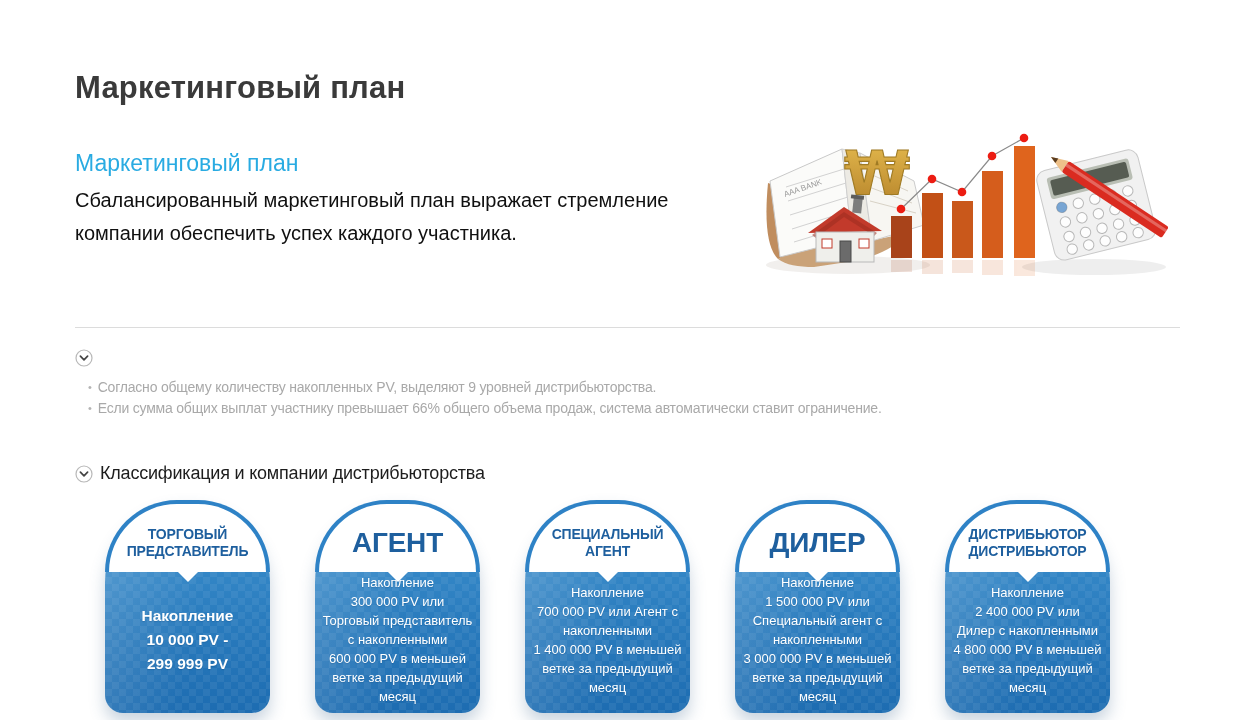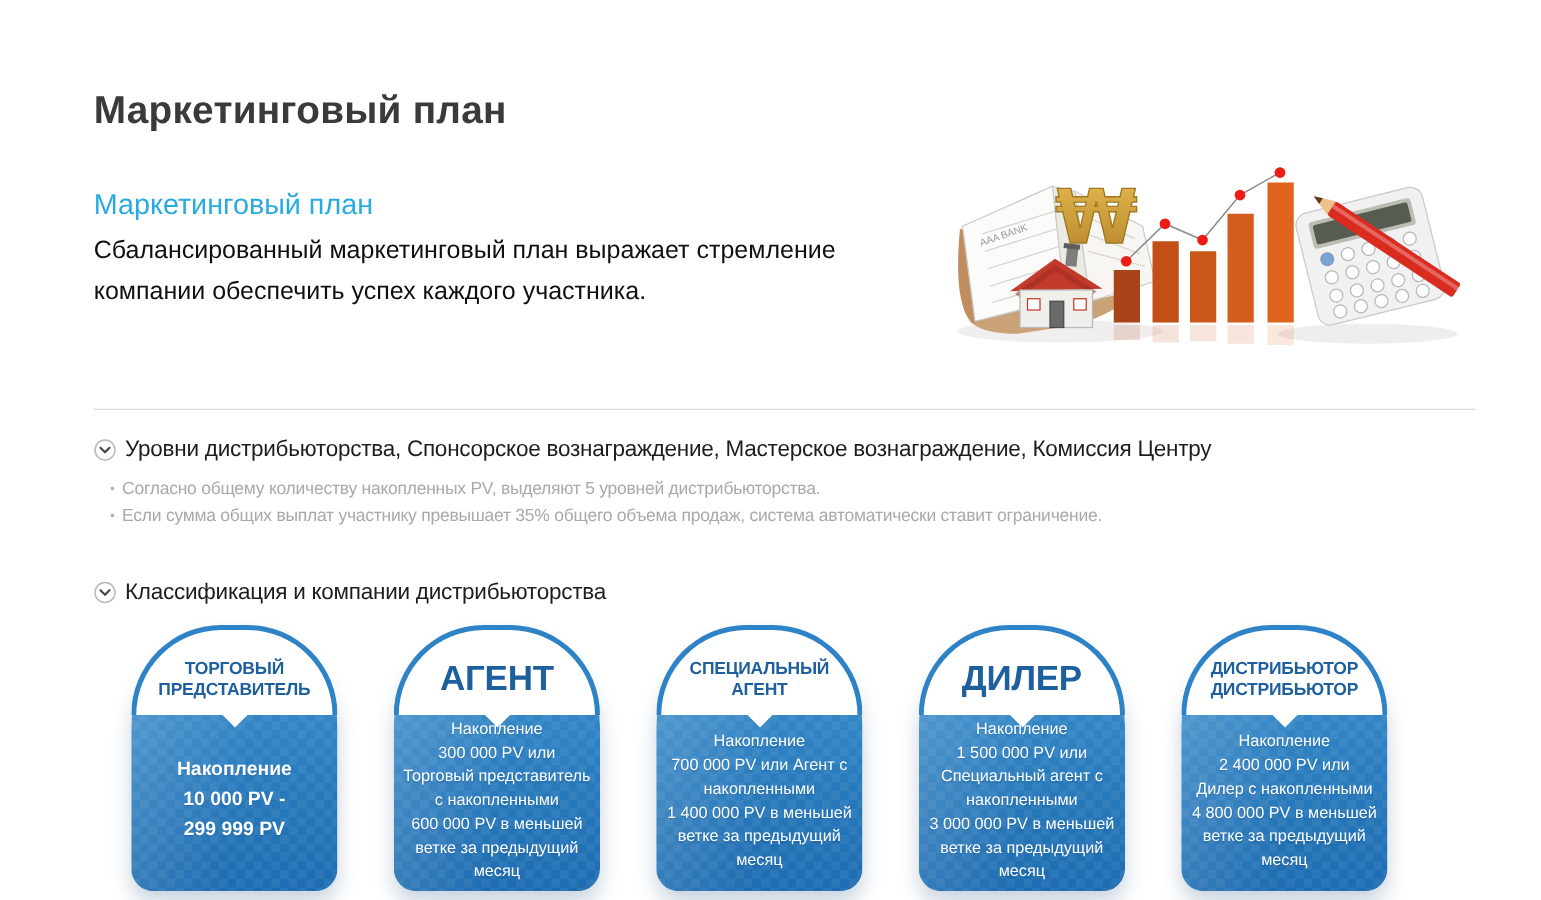--- a/index.html
+++ b/index.html
@@ -172,27 +172,26 @@
   <div class="divider"></div>
 
   <section class="section section-levels">
     <div class="sec-head">
       <span class="chev">
         <svg width="18" height="18" viewBox="0 0 18 18">
           <circle cx="9" cy="9" r="8" fill="#ffffff" stroke="#b8b8b8" stroke-width="1.2"></circle>
           <polyline points="5.4,7.2 9,10.8 12.6,7.2" fill="none" stroke="#444444" stroke-width="1.7" stroke-linecap="round" stroke-linejoin="round"></polyline>
         </svg>
       </span>
-      <h3>Уровни дистрибьюторства, Спонсорское вознаграждение, Мастерское вознаграждение, Комиссия Центру</h3>
     </div>
     <ul class="bullet-list">
 
-        <li>Согласно общему количеству накопленных PV, выделяют 5 уровней дистрибьюторства.</li>
-
-        <li>Если сумма общих выплат участнику превышает 35% общего объема продаж, система автоматически ставит ограничение.</li>
+        <li>Согласно общему количеству накопленных PV, выделяют 9 уровней дистрибьюторства.</li>
+
+        <li>Если сумма общих выплат участнику превышает 66% общего объема продаж, система автоматически ставит ограничение.</li>
       </ul>
   </section>
 
   <section class="section section-classification">
     <div class="sec-head">
       <span class="chev">
         <svg width="18" height="18" viewBox="0 0 18 18">
           <circle cx="9" cy="9" r="8" fill="#ffffff" stroke="#b8b8b8" stroke-width="1.2"></circle>
           <polyline points="5.4,7.2 9,10.8 12.6,7.2" fill="none" stroke="#444444" stroke-width="1.7" stroke-linecap="round" stroke-linejoin="round"></polyline>
         </svg>

